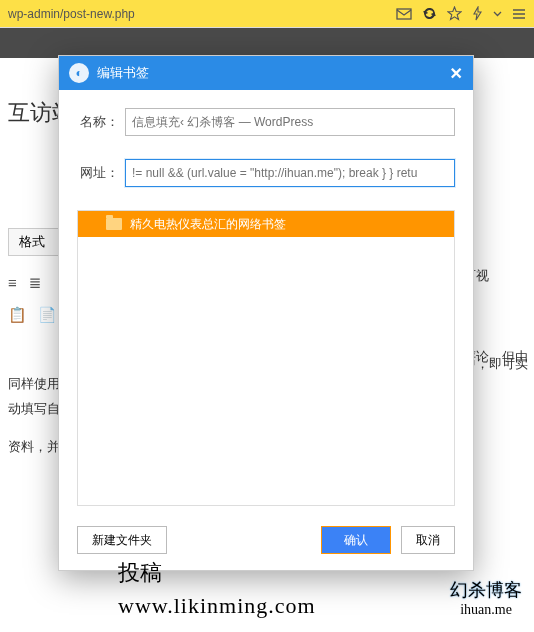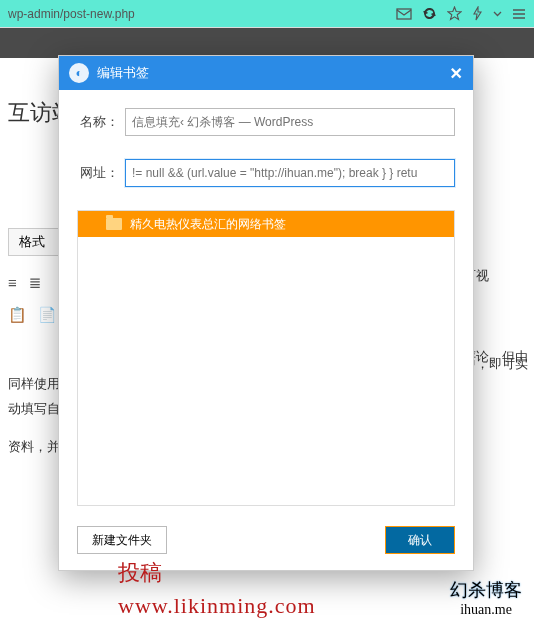--- a/index.html
+++ b/index.html
@@ -1,18 +1,18 @@
 <!DOCTYPE html>
 <html><head>
 <meta charset="utf-8">
 <style>
 * { box-sizing: border-box; margin: 0; padding: 0; }
 body { font-family: "Microsoft YaHei", sans-serif; font-size: 13px; width: 534px; height: 632px; overflow: hidden; background: #fff; position: relative; }
 
-.browser-bar { height: 28px; padding: 0 8px; display: flex; align-items: center; border-bottom: 1px solid #ddd; background: #5eead4; }
+.browser-bar { height: 28px; padding: 0 8px; display: flex; align-items: center; border-bottom: 1px solid #ddd; background: #fde047; }
 .url-text { color: #555; font-size: 12px; flex: 1; }
 .bicons { display: flex; gap: 10px; align-items: center; }
 .bicons span { color: #555; display: flex; }
 
 .tabbar { height: 30px; background: #4a4a4a; }
 
 .page-bg { position: absolute; top: 58px; left: 0; right: 0; bottom: 0; background: #fff; padding: 12px 0 0 0; }
 .page-title { font-size: 22px; color: #333; padding-left: 8px; margin-top: 28px; }
 .tool-row { margin-top: 100px; padding-left: 8px; }
 .tool-btn { border: 1px solid #ccc; background: #f7f7f7; padding: 4px 10px; font-size: 13px; display: inline-flex; align-items: center; gap: 20px; }
@@ -30,25 +30,25 @@
 .frow { display: flex; align-items: center; margin-bottom: 23px; }
 .flabel { width: 48px; text-align: right; color: #444; font-size: 13px; padding-right: 6px; }
 .finput { flex: 1; height: 28px; border: 1px solid #bbb; padding: 0 6px; font-size: 12px; color: #737373; }
 .finput.active { border: 1px solid #2b8be6; box-shadow: 0 0 0 1px rgba(43,139,230,0.15); }
 .folder-box { margin-left: 0; border: 1px solid #ddd; height: 296px; margin-top: 6px; overflow: hidden; }
 .folder-item { height: 26px; background: #ff9500; color: #fff; display: flex; align-items: center; padding-left: 28px; font-size: 12px; }
 .folder-icon { width: 16px; height: 12px; background: #ffd480; border-radius: 1px; margin-right: 8px; position: relative; }
 .folder-icon::before { content: ""; position: absolute; top: -3px; left: 0; width: 7px; height: 3px; background: #ffd480; border-radius: 1px 1px 0 0; }
 .modal-footer { padding: 10px 18px 16px 18px; display: flex; align-items: center; }
 .btn { height: 28px; padding: 0 14px; border: 1px solid #bbb; background: #fff; font-size: 12px; cursor: pointer; display: flex; align-items: center; }
-.btn.primary { background: #0369a1; border-color: #ff9500; color: #fff; padding: 0 22px; }
+.btn.primary { background: #3b82f6; border-color: #ff9500; color: #fff; padding: 0 22px; }
 .spacer { flex: 1; }
 .btn + .btn { margin-left: 10px; }
 
-.watermark { position: absolute; left: 118px; bottom: 10px; color: #b91c1c; font-family: "SimSun", serif; line-height: 1.5; }
+.watermark { position: absolute; left: 118px; bottom: 10px; color: #000000; font-family: "SimSun", serif; line-height: 1.5; }
 .watermark .l1 { font-size: 22px; }
 .watermark .l2 { font-size: 22px; letter-spacing: 1px; }
 .wm2 { position: absolute; right: 12px; bottom: 14px; color: #000000; font-family: "SimSun", serif; text-align: center; }
 .wm2 .l1 { font-size: 18px; text-shadow: 0 0 2px #5aa6e0; }
 .wm2 .l2 { font-size: 14px; }
 </style>
 </head>
 <body>
 
 <div class="browser-bar">
@@ -143,20 +143,21 @@
       <div class="folder-item">
         <div class="folder-icon"></div>
         <span>精久电热仪表总汇的网络书签</span>
       </div>
     </div>
   </div>
   <div class="modal-footer">
     <button class="btn">新建文件夹</button>
     <div class="spacer"></div>
     <button class="btn primary">确认</button>
+    <button class="btn">取消</button>
   </div>
 </div>
 
 <div class="watermark">
   <div class="l1">投稿</div>
   <div class="l2">www.likinming.com</div>
 </div>
 <div class="wm2">
   <div class="l1">幻杀博客</div>
   <div class="l2">ihuan.me</div>

